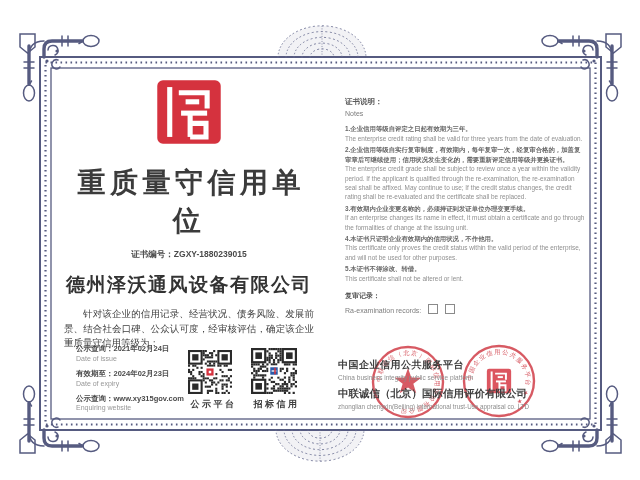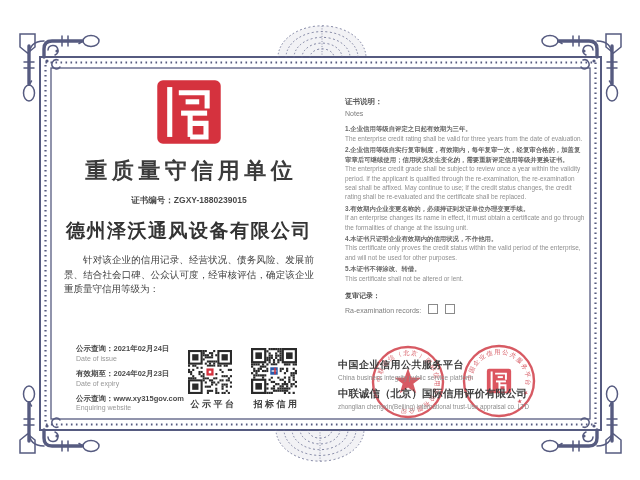--- a/index.html
+++ b/index.html
@@ -10,21 +10,21 @@
   .o4{stroke:#565b80;stroke-width:3.4;fill:none;stroke-linecap:round;}
   .o2{stroke:#565b80;stroke-width:1.5;fill:none;stroke-linecap:round;}
   .of{fill:#565b80;}
   .domefill{fill:#565b80;opacity:.08;}
   .domeline{stroke:#6a6f92;stroke-width:1;fill:none;stroke-dasharray:2 2.6;}
   .domeaxis{stroke:#6a6f92;stroke-width:.8;fill:none;stroke-dasharray:1.5 2;}
   .frameline{stroke:#565b80;fill:none;}
   
   .leftcol{position:absolute;left:64px;top:70px;width:250px;text-align:center;}
   .emblem{display:block;margin:8px auto 0 auto;}
-  .title-cn{font-size:22px;font-weight:bold;letter-spacing:4.5px;color:#3b3b3b;margin-top:10px;text-indent:4.5px;}
+  .title-cn{font-size:28px;font-weight:bold;letter-spacing:4.5px;color:#3b3b3b;margin-top:18px;text-indent:4.5px;}
   .title-en{font-size:11px;font-weight:bold;color:#414141;margin-top:3px;}
   .certno{font-size:8.5px;color:#4a4a4a;margin-top:9px;}
   .certno b{font-weight:bold;}
   .company{font-size:19px;font-weight:bold;color:#333;margin-top:11px;letter-spacing:1.5px;}
   .statement{font-size:9.5px;font-weight:normal;color:#3f3f3f;text-align:justify;
              text-indent:2em;line-height:1.55;margin-top:9px;}
   .grade{font-size:41px;font-weight:bold;color:#df3150;letter-spacing:20px;text-indent:20px;margin-top:9px;}
   
   .issue-block{position:absolute;left:76px;top:344px;width:118px;}
   .iss-cn{font-size:7.5px;font-weight:bold;color:#4a4a4a;line-height:1.3;}

